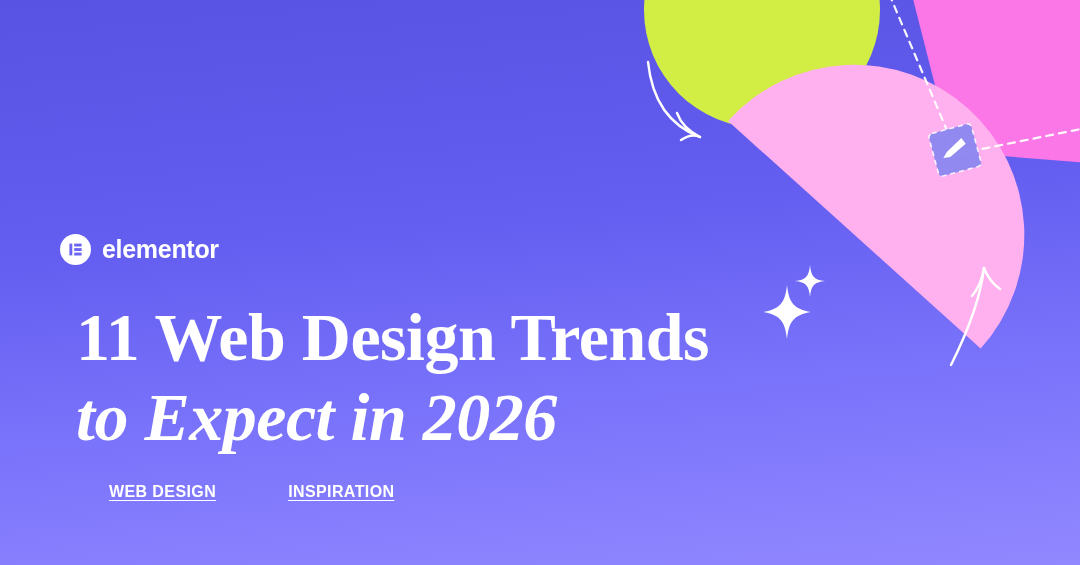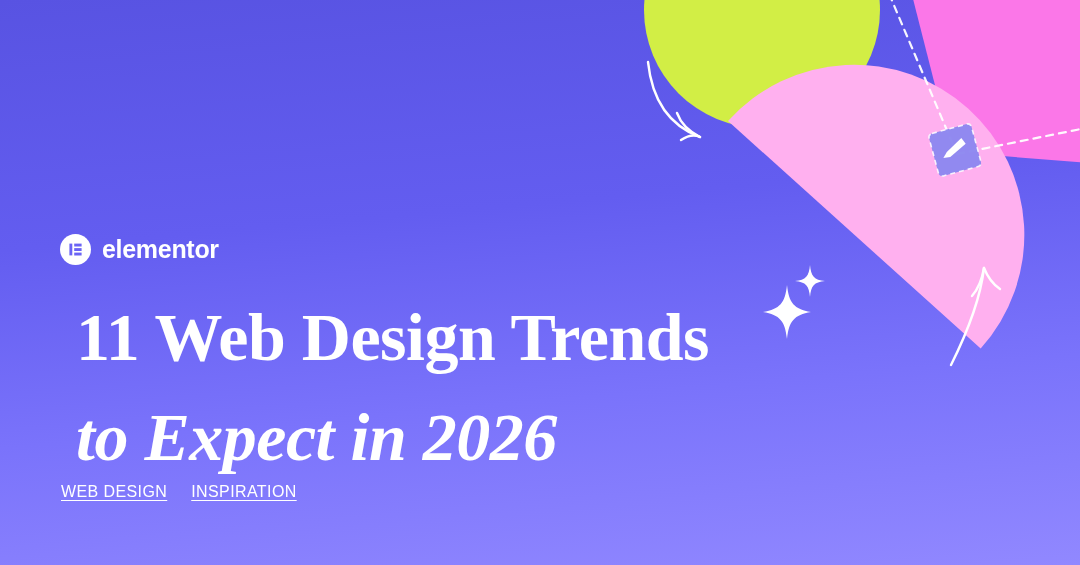--- a/index.html
+++ b/index.html
@@ -64,40 +64,41 @@
     letter-spacing: -0.5px;
     white-space: nowrap;
   }
   .headline-line2 {
     display: block;
     font-size: 68px;
     font-weight: 700;
     font-style: italic;
     line-height: 1.0;
     letter-spacing: -0.5px;
-    margin-top: 32px;
+    margin-top: 12px;
     white-space: nowrap;
   }
 
   
   .tags {
     position: absolute;
     left: 61px;
     top: 483px;
     display: flex;
     gap: 24px;
   }
   .tag {
     color: #ffffff;
     font-size: 16px;
-    font-weight: 400;
+    font-weight: 700;
     letter-spacing: 0.4px;
     text-decoration: underline;
     text-underline-offset: 3px;
     cursor: pointer;
+    margin-left: 48px;
   }
 </style>
 </head>
 <body>
 
 <div class="canvas">
 
   <div class="shapes">
     <svg class="shape-svg" viewBox="0 0 1080 565" xmlns="http://www.w3.org/2000/svg">
       <defs>

